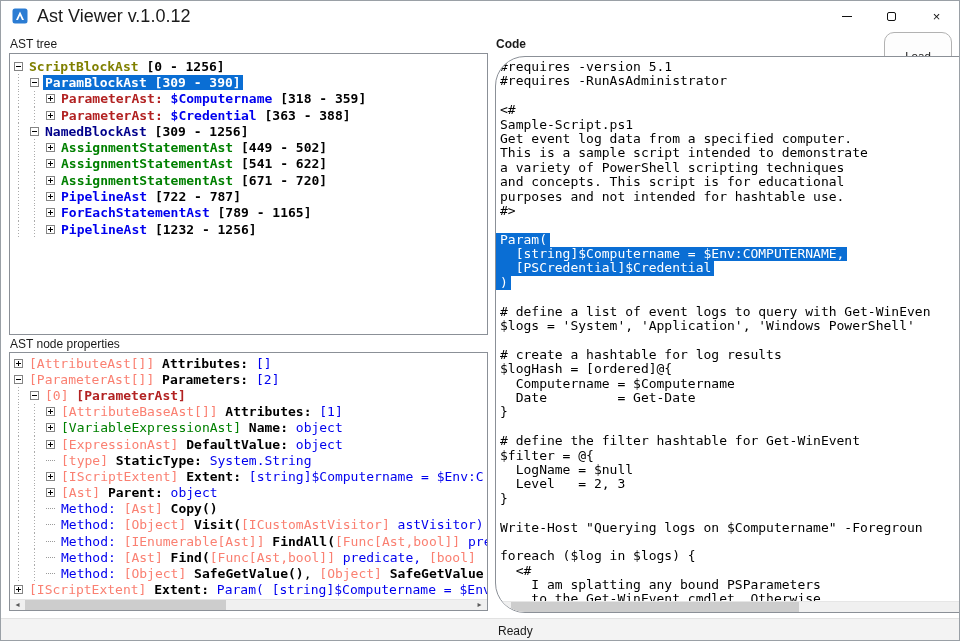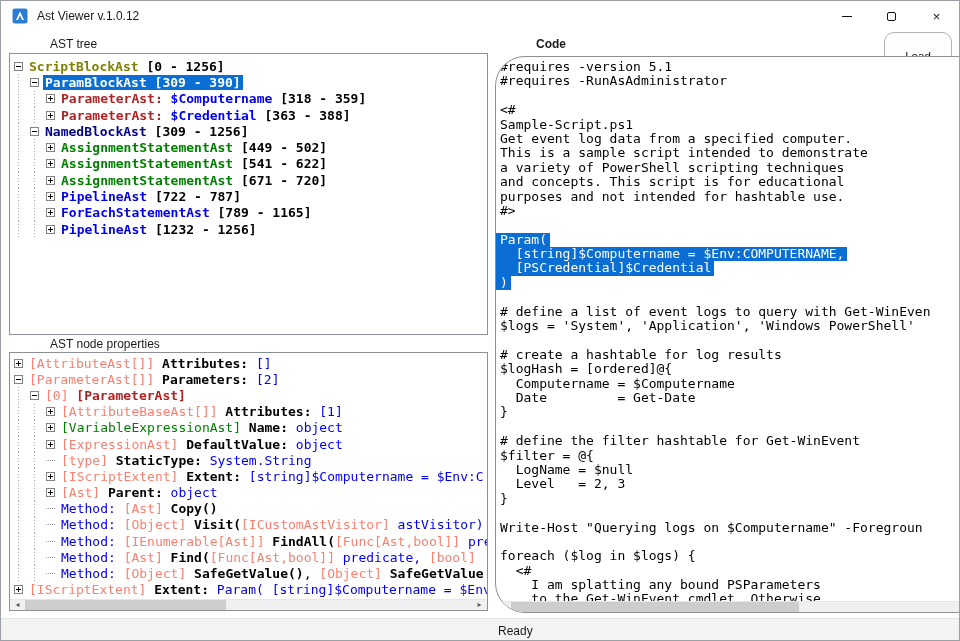--- a/index.html
+++ b/index.html
@@ -6,29 +6,29 @@
     --sel:#0a6ed4; --olive:#808000; --firebrick:#b22222; --navy:#00008b;
     --green:#008000; --blue:#0000ee; --salmon:#fa8072; --black:#000000;
   }
   *{box-sizing:border-box;}
   body{margin:0;background:#cfcfcf;font-family:"Liberation Sans",sans-serif;}
   .window{position:relative;width:960px;height:641px;background:#fff;border:1px solid #9aa0a6;overflow:hidden;}
 
   
   .titlebar{position:absolute;left:0;top:0;width:100%;height:30px;display:flex;align-items:center;background:#fff;}
   .appicon{margin-left:11px;width:16px;height:16px;flex:none;}
-  .title{margin-left:9px;font-size:12px;color:#1a1a1a;white-space:nowrap;}
+  .title{margin-left:9px;font-size:18px;color:#1a1a1a;white-space:nowrap;}
   .winbtns{position:absolute;right:0;top:0;height:30px;display:flex;}
   .wbtn{width:45px;height:30px;display:flex;align-items:center;justify-content:center;}
   .glyph{font-size:13px;color:#111;line-height:1;}
   .minline{display:block;width:10px;height:1px;background:#111;}
   .maxbox{display:block;width:9px;height:9px;border:1px solid #111;border-radius:2px;}
 
   
-  .label{position:absolute;font-size:12px;color:#1a1a1a;margin-left:40px;}
+  .label{position:absolute;font-size:12px;color:#1a1a1a;}
   .lbl-tree{left:9px;top:36px;}
   .lbl-props{left:9px;top:336px;}
   .lbl-code{left:495px;top:36px;font-weight:bold;}
 
   .loadbtn{position:absolute;left:883px;top:31px;width:68px;height:22px;font-family:"Liberation Sans",sans-serif;
     font-size:11.5px;color:#1a1a1a;background:#fdfdfd;border:1px solid #b2b2b2;border-radius:10px;padding:17px;}
 
   
   .panel{position:absolute;background:#fff;border:1px solid #8b9097;overflow:hidden;}
   .treepanel{left:8px;top:52px;width:479px;height:282px;}

